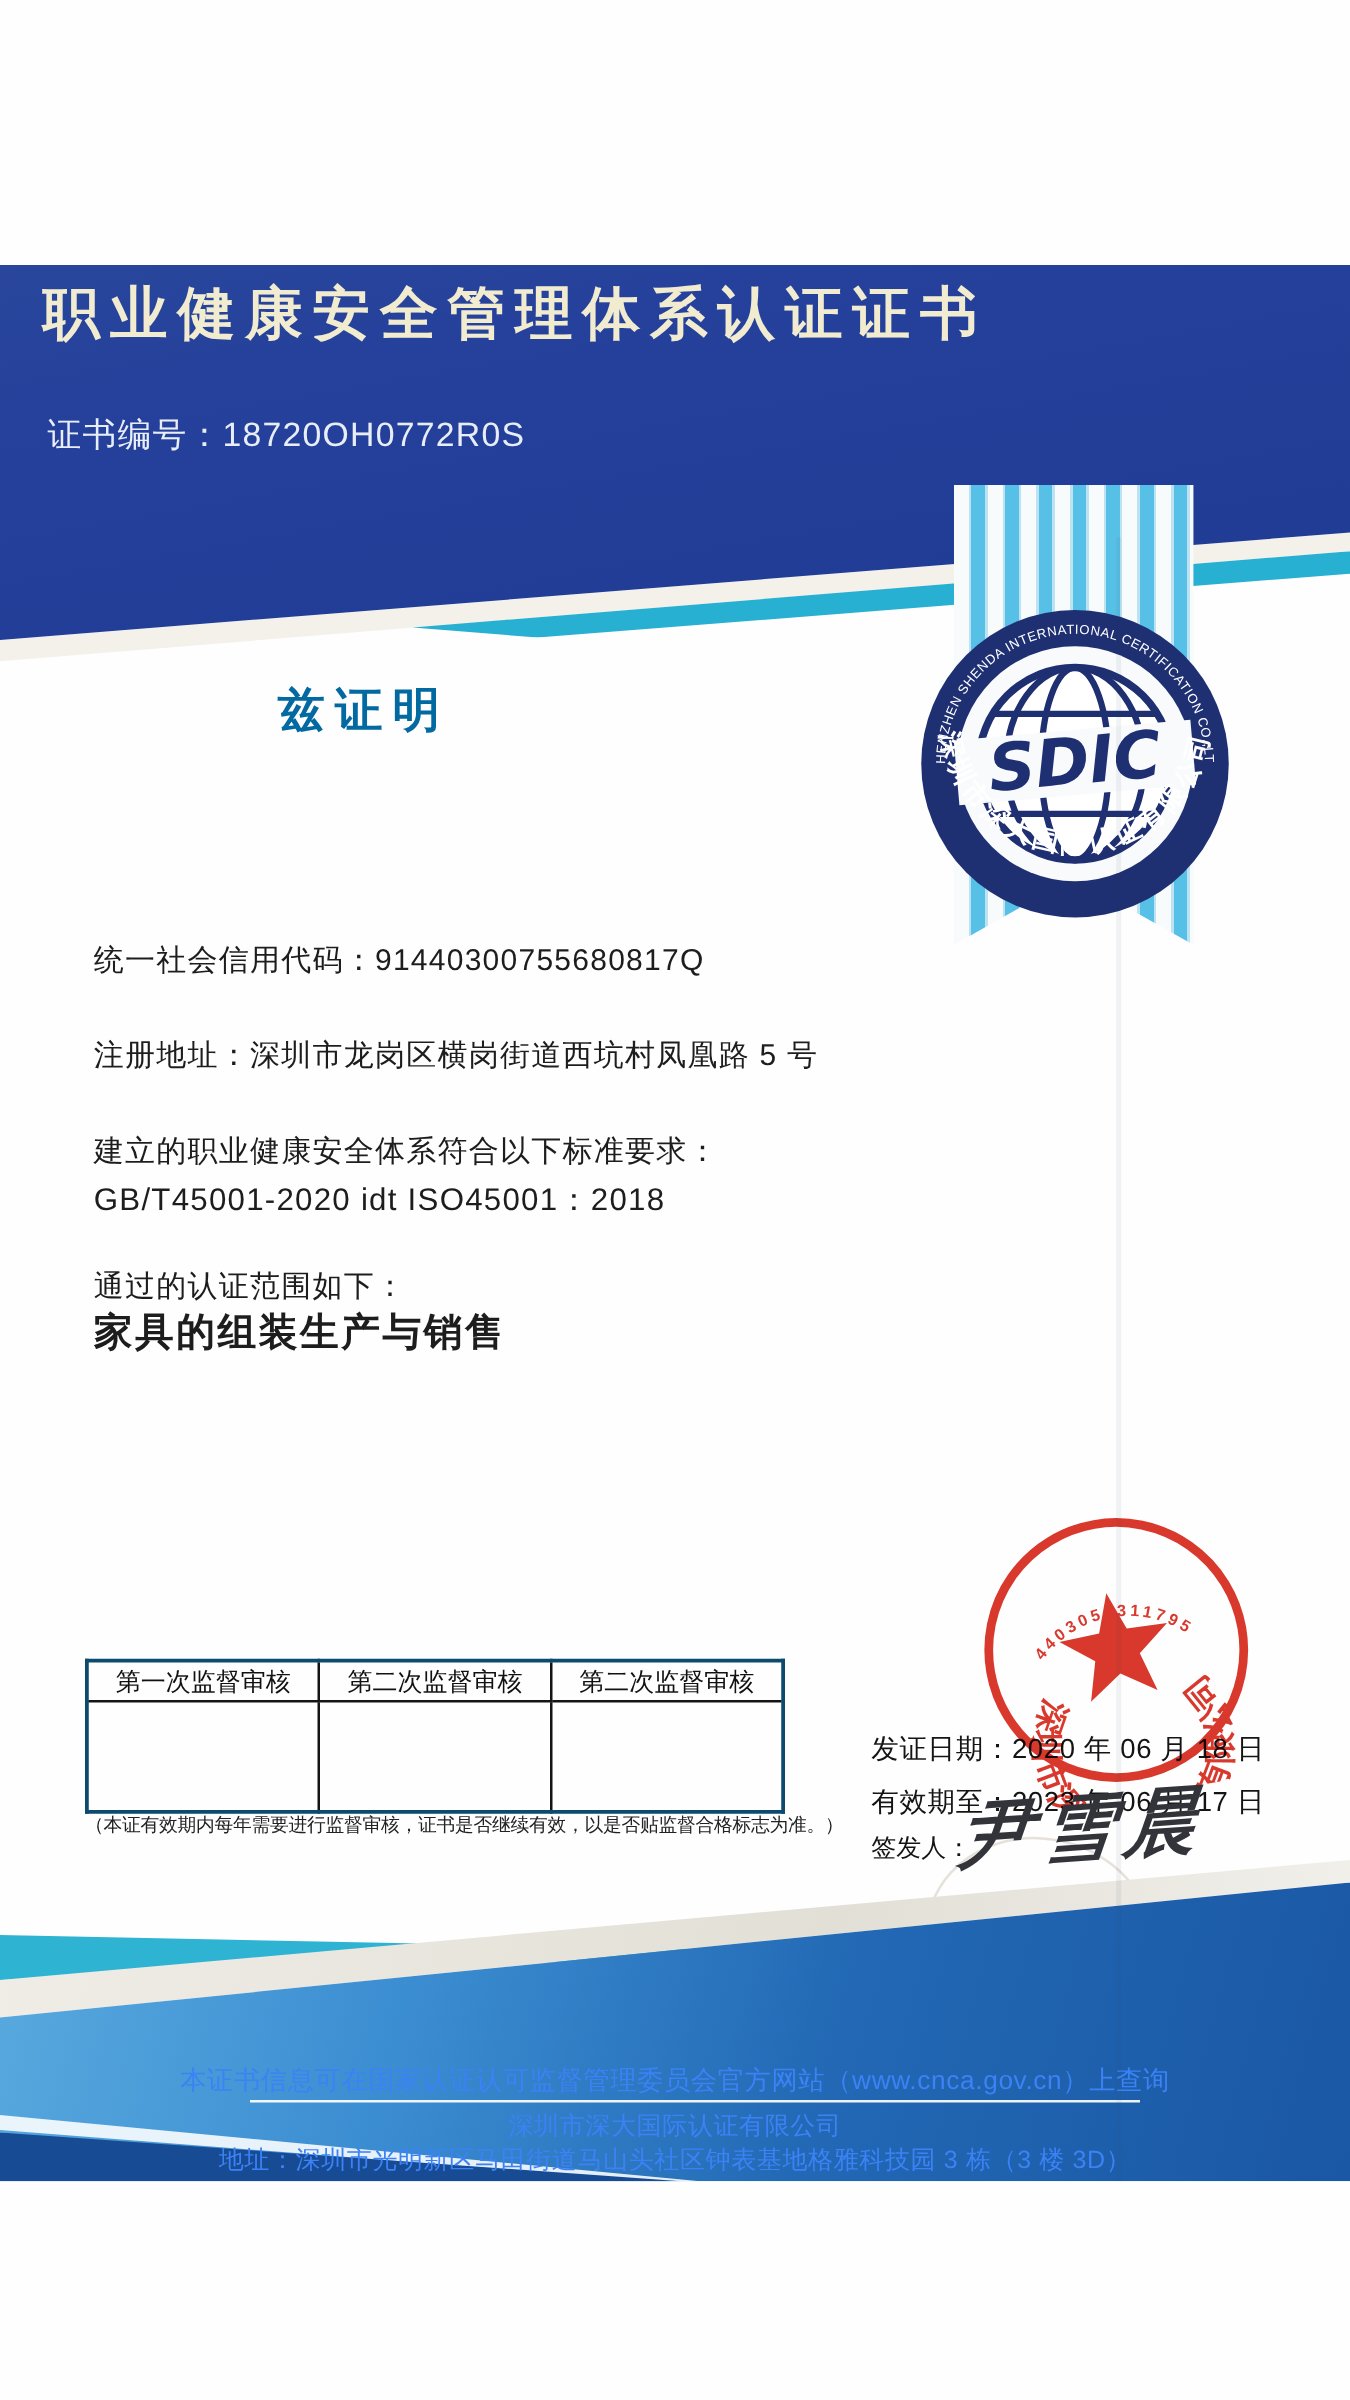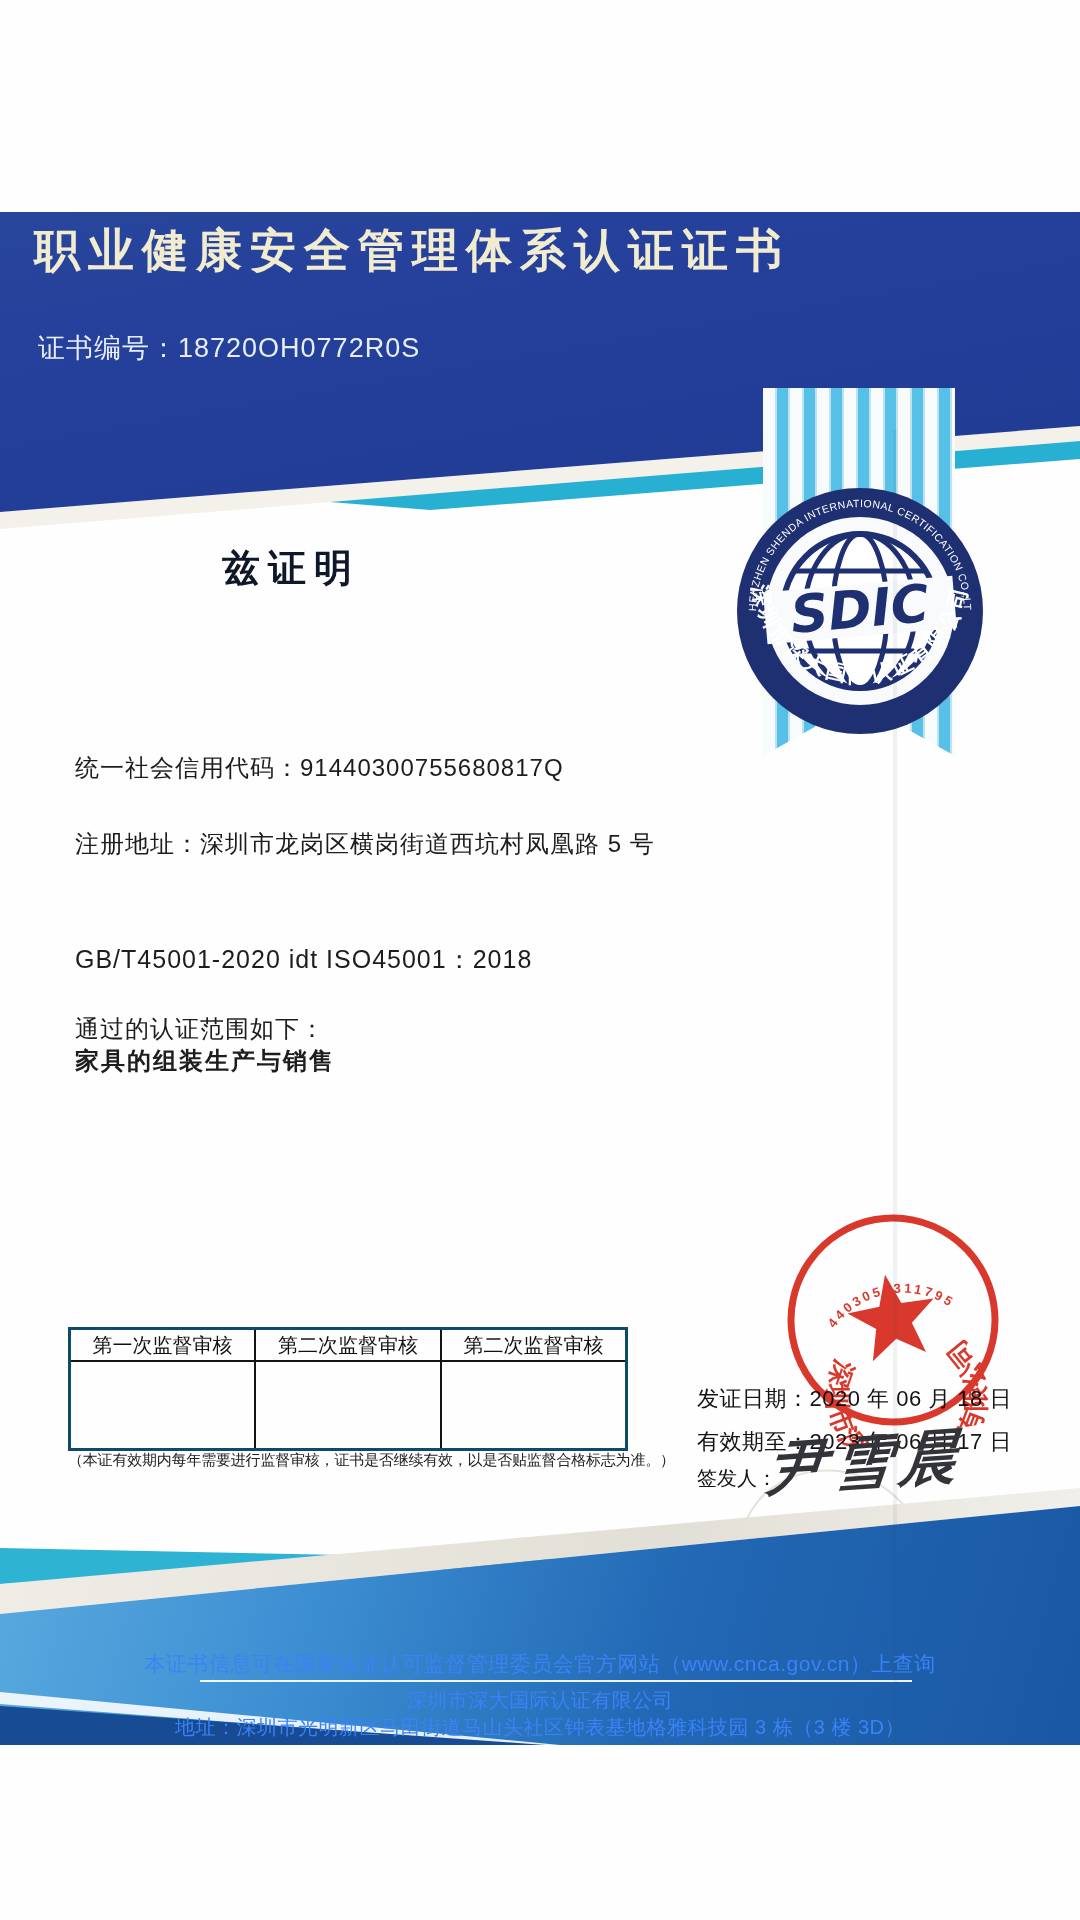--- a/index.html
+++ b/index.html
@@ -38,29 +38,29 @@
   .ribbon{
     left:763px;top:388px;width:192px;height:368px;z-index:3;
     background:repeating-linear-gradient(90deg,
       #f7fbfc 0px,#f7fbfc 12px,#bde3f2 12px,#bde3f2 14px,
       #57c0e7 14px,#57c0e7 25px,#bde3f2 25px,#bde3f2 27px);
     clip-path:polygon(0 0,100% 0,100% 100%,50% calc(100% - 54px),0 100%);
   }
   .badge{left:735px;top:486px;width:250px;height:250px;z-index:4;}
 
   
-  .statement{left:222px;top:543px;z-index:5;font-size:38px;font-weight:600;letter-spacing:8px;color:#0f172a;}
+  .statement{left:222px;top:543px;z-index:5;font-size:38px;font-weight:600;letter-spacing:8px;color:#0369a1;}
   .company{left:75px;top:653px;z-index:5;font-size:33px;font-weight:600;letter-spacing:2px;color:#161616;}
   .info-line{left:75px;z-index:5;font-size:24px;letter-spacing:1px;color:#1d1d1d;}
   .credit-line{top:752px;}
   .address-line{top:828px;}
   .std-intro{top:905px;}
   .std-value{top:943px;font-size:25px;}
   .scope-intro{top:1013px;}
-  .scope-value{top:1045px;font-size:24px;font-weight:600;letter-spacing:2px;}
+  .scope-value{top:1045px;font-size:31px;font-weight:600;letter-spacing:2px;}
 
   
   .audit-table{
     left:68px;top:1327px;width:560px;z-index:5;
     border-collapse:collapse;table-layout:fixed;
   }
   .audit-table th,.audit-table td{border:2px solid #141414;}
   .audit-table{border:3px solid #0c4a6e;}
   .audit-table th{height:30px;font-size:20px;font-weight:500;color:#111;padding:0;}
   .audit-table td{height:84px;}
@@ -149,20 +149,21 @@
       </text>
       <text font-size="10.5" fill="#ffffff" letter-spacing="0.5" text-anchor="middle">
         <textPath href="#badgeArcBottom" startOffset="50%">SHENZHEN SHENDA INTERNATIONAL CERTIFICATION CO.,LTD</textPath>
       </text>
     </svg>
   </div>
 
   <div class="abs statement">兹证明</div>
   <div class="abs info-line credit-line">统一社会信用代码：91440300755680817Q</div>
   <div class="abs info-line address-line">注册地址：深圳市龙岗区横岗街道西坑村凤凰路 5 号</div>
+  <div class="abs info-line std-intro">建立的职业健康安全体系符合以下标准要求：</div>
   <div class="abs info-line std-value">GB/T45001-2020 idt ISO45001：2018</div>
   <div class="abs info-line scope-intro">通过的认证范围如下：</div>
   <div class="abs info-line scope-value">家具的组装生产与销售</div>
 
   <table class="abs audit-table">
     <tbody>
         <tr>
       <th>第一次监督审核</th>
       <th>第二次监督审核</th>
       <th>第二次监督审核</th>

